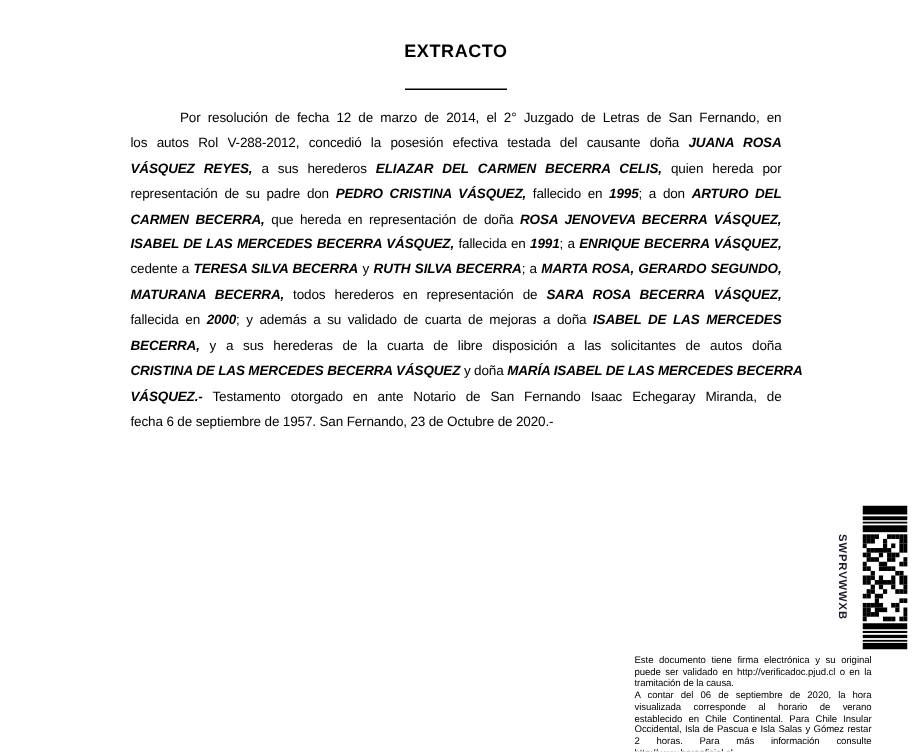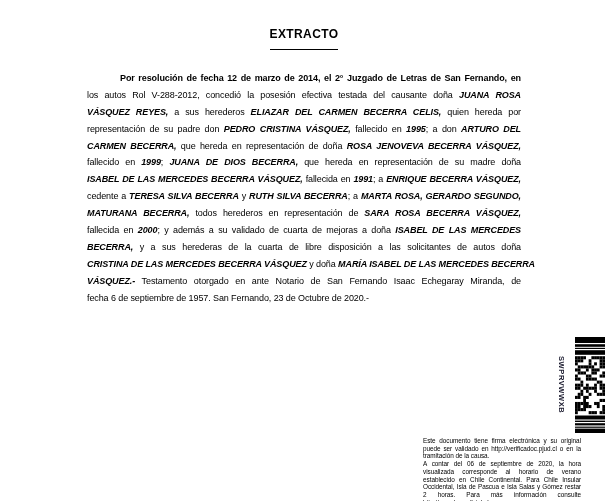--- a/index.html
+++ b/index.html
@@ -21,39 +21,39 @@
     left: 87px;
     top: 27px;
     width: 434px;
     text-align: center;
     font-size: 12px;
     font-weight: bold;
     letter-spacing: 0.4px;
   }
   .doc-title span {
     border-bottom: 1.6px solid #000;
-    padding-bottom: 8px;
+    padding-bottom: 18px;
   }
   .extract-paragraph {
     position: absolute;
     left: 87px;
     top: 70px;
     width: 434px;
     font-size: 9px;
     letter-spacing: -0.1px;
   }
   .pline {
     height: 16.9px;
     line-height: 16.9px;
     white-space: nowrap;
     text-align: justify;
     text-align-last: justify;
     text-justify: inter-word;
   }
-  .pline.indent { text-indent: 33px; font-weight: bold; }
+  .pline.indent { text-indent: 33px; }
   .pline.last { text-align-last: left; }
   .pline b { font-weight: bold; font-style: italic; }
   .barcode-box {
     position: absolute;
     left: 575px;
     top: 337px;
     width: 30px;
     height: 96px;
   }
   .barcode-box svg { display: block; }
@@ -89,21 +89,20 @@
   <div class="doc-title">
     <span>EXTRACTO</span>
   </div>
 
   <div class="extract-paragraph">
       <div class="pline indent"><span>Por resolución de fecha 12 de marzo de 2014, el 2° Juzgado de Letras de San Fernando, en</span></div>
       <div class="pline"><span>los autos Rol V-288-2012, concedió la posesión efectiva testada del causante doña </span><b>JUANA ROSA</b></div>
       <div class="pline"><b>VÁSQUEZ REYES,</b><span> a sus herederos </span><b>ELIAZAR DEL CARMEN BECERRA CELIS,</b><span> quien hereda por</span></div>
       <div class="pline"><span>representación de su padre don </span><b>PEDRO CRISTINA VÁSQUEZ,</b><span> fallecido en </span><b>1995</b><span>; a don </span><b>ARTURO DEL</b></div>
       <div class="pline"><b>CARMEN BECERRA,</b><span> que hereda en representación de doña </span><b>ROSA JENOVEVA BECERRA VÁSQUEZ,</b></div>
-      <div class="pline"><span>fallecido en </span><b>1999</b><span>; </span><b>JUANA DE DIOS BECERRA,</b><span> que hereda en representación de su madre doña</span></div>
       <div class="pline"><b>ISABEL DE LAS MERCEDES BECERRA VÁSQUEZ,</b><span> fallecida en </span><b>1991</b><span>; a </span><b>ENRIQUE BECERRA VÁSQUEZ,</b></div>
       <div class="pline"><span>cedente a </span><b>TERESA SILVA BECERRA</b><span> y </span><b>RUTH SILVA BECERRA</b><span>; a </span><b>MARTA ROSA, GERARDO SEGUNDO,</b></div>
       <div class="pline"><b>MATURANA BECERRA,</b><span> todos herederos en representación de </span><b>SARA ROSA BECERRA VÁSQUEZ,</b></div>
       <div class="pline"><span>fallecida en </span><b>2000</b><span>; y además a su validado de cuarta de mejoras a doña </span><b>ISABEL DE LAS MERCEDES</b></div>
       <div class="pline"><b>BECERRA,</b><span> y a sus herederas de la cuarta de libre disposición a las solicitantes de autos doña</span></div>
       <div class="pline"><b>CRISTINA DE LAS MERCEDES BECERRA VÁSQUEZ</b><span> y doña </span><b>MARÍA ISABEL DE LAS MERCEDES BECERRA</b></div>
       <div class="pline"><b>VÁSQUEZ.-</b><span> Testamento otorgado en ante Notario de San Fernando Isaac Echegaray Miranda, de</span></div>
       <div class="pline last"><span>fecha 6 de septiembre de 1957. San Fernando, 23 de Octubre de 2020.-</span></div>
     </div>
 

